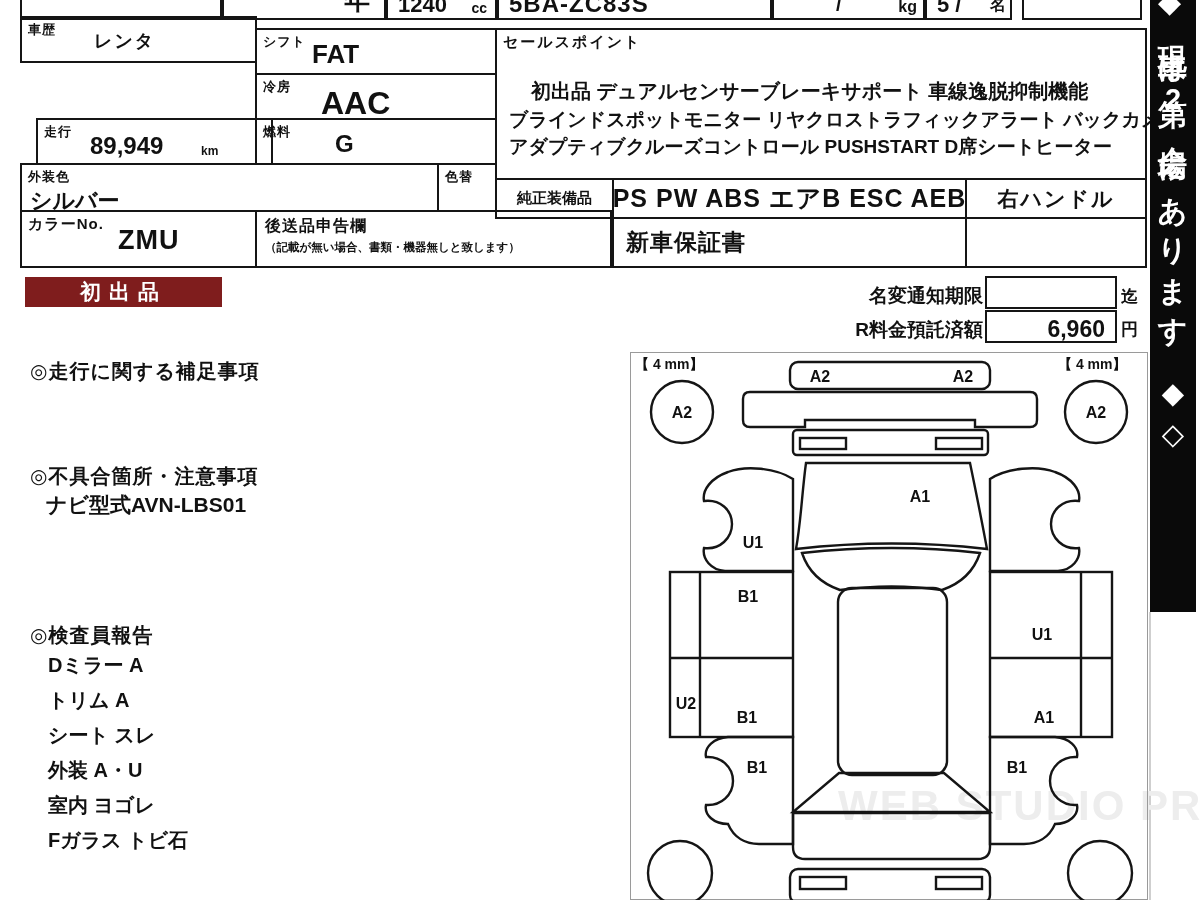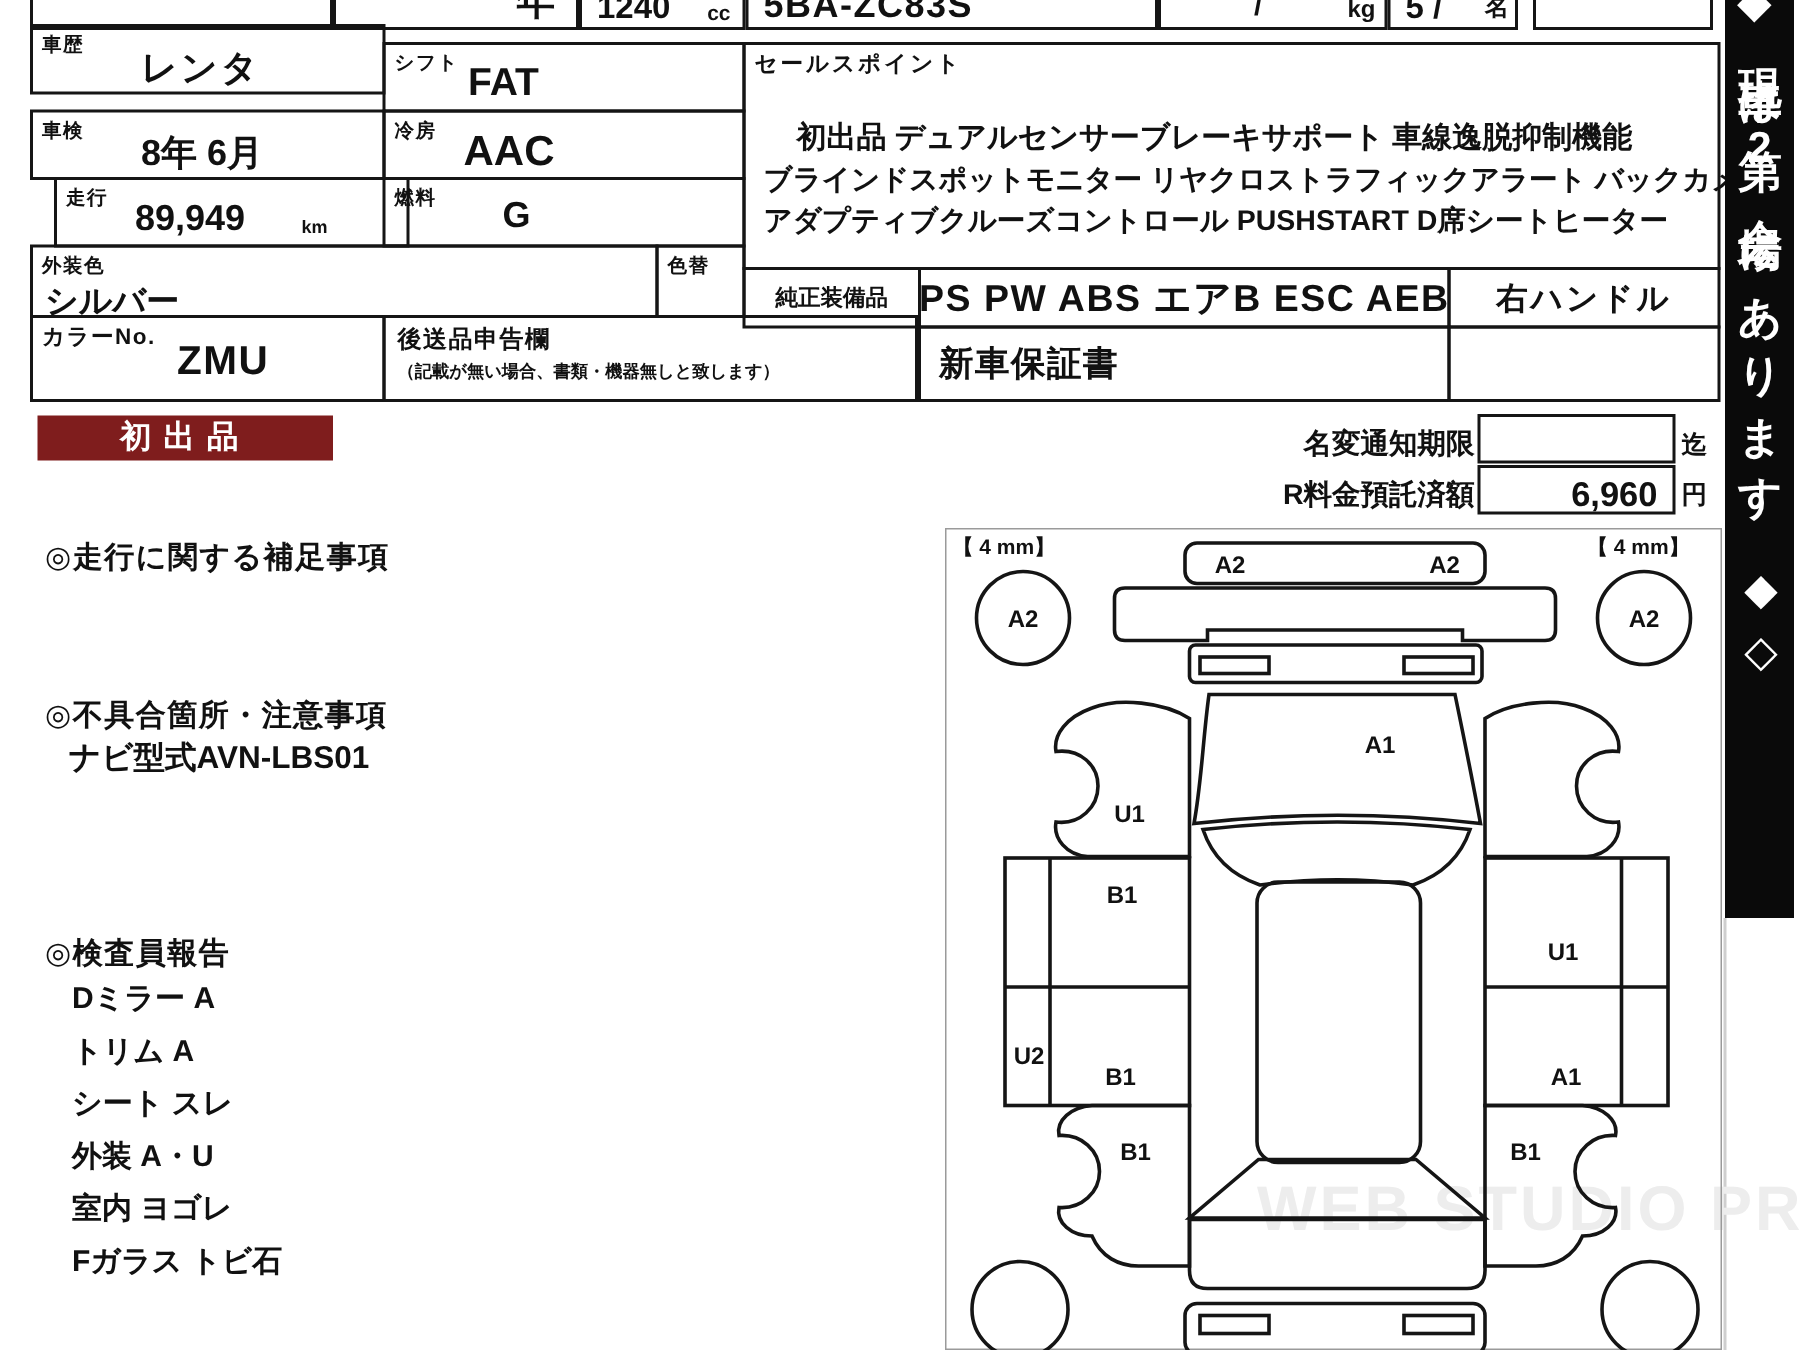--- a/index.html
+++ b/index.html
@@ -45,33 +45,29 @@
     <span class="unit" style="right:6px;bottom:2px;font-size:16px;">kg</span>
   </div>
   <div class="cell" style="left:925px;top:-30px;width:87px;height:50px;">
     <span class="val" style="left:10px;bottom:0px;font-size:22px;">5 /</span>
     <span class="unit" style="right:4px;bottom:2px;font-size:16px;">名</span>
   </div>
   <div class="cell" style="left:1022px;top:-30px;width:120px;height:50px;"></div>
 
   <div class="cell" style="left:20px;top:16px;width:237px;height:47px;padding-left:27px;">
     <span class="lbl">車歴</span>
-    <span class="val" style="left:72px;top:11px;font-size:24px;letter-spacing:2px;">レンタ</span>
+    <span class="val" style="left:72px;top:11px;font-size:18px;letter-spacing:2px;">レンタ</span>
   </div>
   <div class="cell" style="left:255px;top:28px;width:242px;height:47px;">
     <span class="lbl">シフト</span>
     <span class="val" style="left:55px;top:9px;font-size:26px;">FAT</span>
   </div>
-  <div class="cell" style="left:20px;top:73px;width:237px;height:47px;">
-    <span class="lbl">車検</span>
-    <span class="val" style="left:72px;top:11px;font-size:24px;">8年 6月</span>
-  </div>
   <div class="cell" style="left:255px;top:73px;width:242px;height:47px;">
     <span class="lbl">冷房</span>
-    <span class="val" style="left:52px;top:10px;font-size:28px;">AAC</span>
+    <span class="val" style="left:64px;top:10px;font-size:32px;">AAC</span>
   </div>
   <div class="cell" style="left:36px;top:118px;width:237px;height:47px;">
     <span class="lbl">走行</span>
     <span class="val" style="left:52px;top:12px;font-size:24px;">89,949</span>
     <span class="unit" style="left:163px;top:24px;font-size:12px;">km</span>
   </div>
   <div class="cell" style="left:255px;top:118px;width:242px;height:47px;">
     <span class="lbl">燃料</span>
     <span class="val" style="left:78px;top:10px;font-size:24px;">G</span>
   </div>

